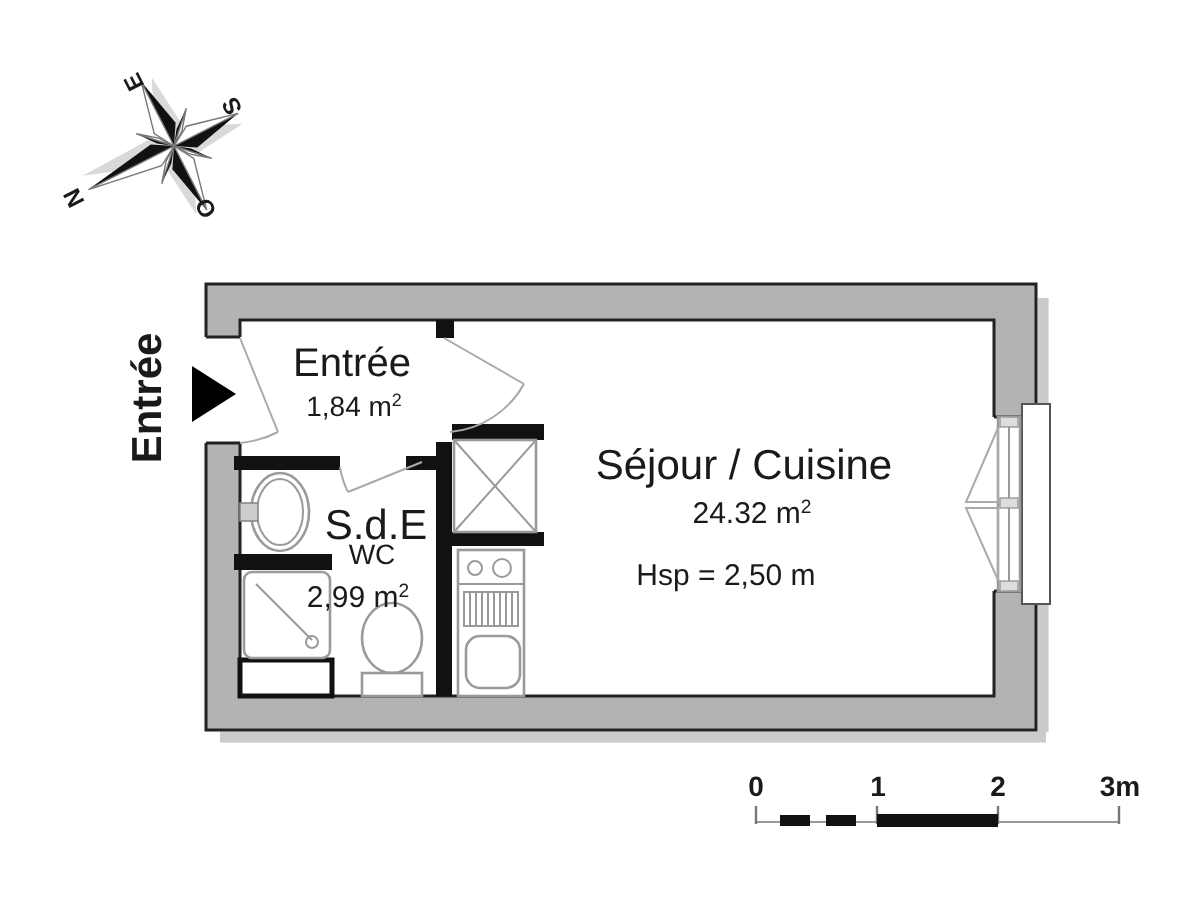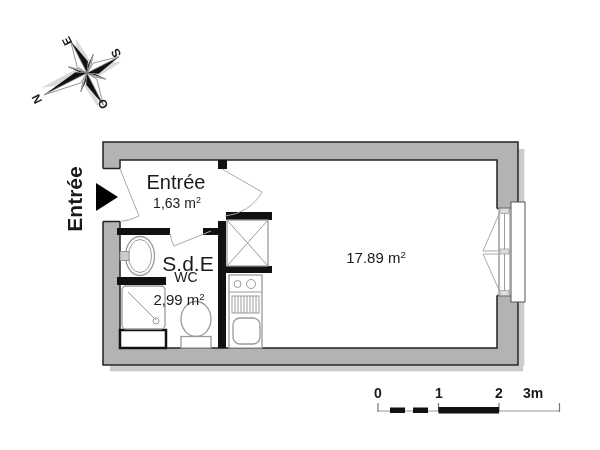--- a/index.html
+++ b/index.html
@@ -174,31 +174,33 @@
 
   <div class="lbl compass-letter" style="left:67px;top:41px">E</div>
   <div class="lbl compass-letter" style="left:116px;top:53px">S</div>
   <div class="lbl compass-letter" style="left:37px;top:99px">N</div>
   <div class="lbl compass-letter" style="left:103px;top:104px">O</div>
 
   <div class="lbl vert" style="left:74px;top:199px;font-size:21px;font-weight:bold">Entrée</div>
 
   <div class="lbl" style="left:176px;top:182px;font-size:20px">Entrée</div>
   <div class="lbl" style="left:177px;top:203px;font-size:14px">
-    <span>1,63 m</span><span class="sup">2</span>
+    <span>1,84 m</span><span class="sup">2</span>
   </div>
 
   <div class="lbl" style="left:188px;top:263px;font-size:21px">S.d.E</div>
   <div class="lbl" style="left:186px;top:277px;font-size:14px">WC</div>
   <div class="lbl" style="left:179px;top:299px;font-size:15px">
     <span>2,99 m</span><span class="sup">2</span>
   </div>
 
+  <div class="lbl" style="left:372px;top:233px;font-size:21px">Séjour / Cuisine</div>
   <div class="lbl" style="left:376px;top:257px;font-size:15px">
-    <span>17.89 m</span><span class="sup">2</span>
+    <span>24.32 m</span><span class="sup">2</span>
   </div>
+  <div class="lbl" style="left:363px;top:288px;font-size:15px">Hsp = 2,50 m</div>
 
   <div class="lbl" style="left:378px;top:393px;font-size:14px;font-weight:bold">0</div>
   <div class="lbl" style="left:439px;top:393px;font-size:14px;font-weight:bold">1</div>
   <div class="lbl" style="left:499px;top:393px;font-size:14px;font-weight:bold">2</div>
-  <div class="lbl" style="left:533px;top:393px;font-size:14px;font-weight:bold">3m</div>
+  <div class="lbl" style="left:560px;top:393px;font-size:14px;font-weight:bold">3m</div>
 
 </div>
 
 </body></html>

